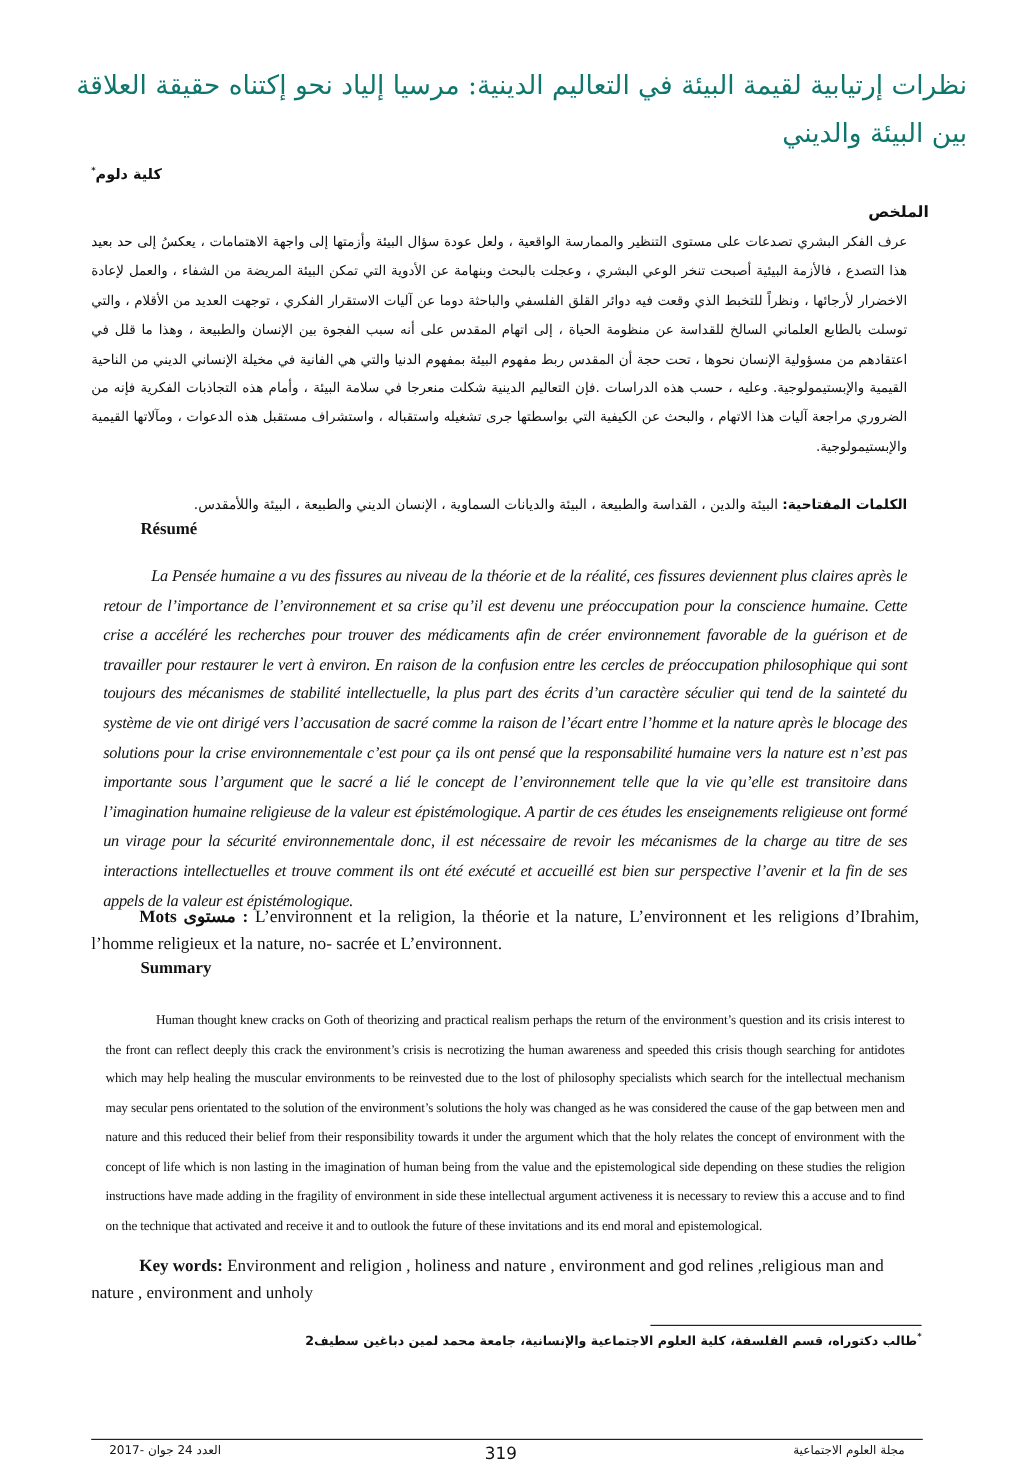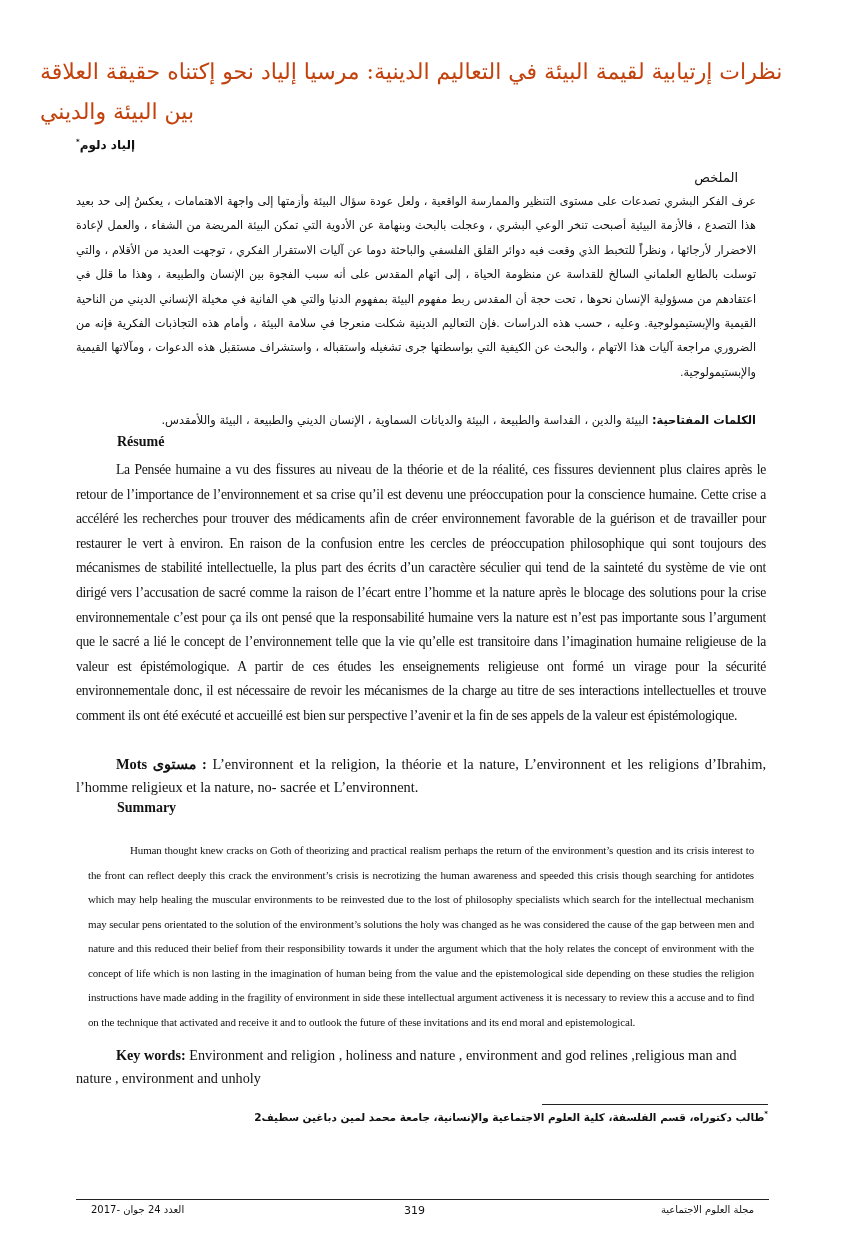--- a/index.html
+++ b/index.html
@@ -1,30 +1,30 @@
 <!DOCTYPE html>
 <html><head>
   <meta charset="utf-8">
   <style>
     html, body { margin: 0; padding: 0; background: #ffffff; }
     body { width: 846px; height: 1235px; position: relative; overflow: hidden; color: #111; }
     .page { position: absolute; left: 0; top: 0; width: 846px; height: 1235px; }
     .title {
       position: absolute; left: 40px; width: 766px; top: 52px;
       font-family: "DejaVu Serif", serif; font-size: 22px; line-height: 40px;
-      text-align: left; direction: rtl; color: #c2410c;
+      text-align: right; direction: rtl; color: #0f766e;
     }
     .author {
       position: absolute; left: 76px; top: 138px;
       font-family: "DejaVu Sans", sans-serif; font-size: 12px; font-weight: bold;
       direction: rtl;
     }
     .ar-heading {
-      position: absolute; right: 108px; top: 170px;
-      font-family: "DejaVu Sans", sans-serif; font-size: 13px; font-weight: normal; direction: rtl; margin-left: 45px;
+      position: absolute; right: 72px; top: 170px;
+      font-family: "DejaVu Sans", sans-serif; font-size: 13px; font-weight: bold; direction: rtl; margin-left: 45px;
     }
     .ar-abstract {
       position: absolute; left: 76px; width: 680px; top: 190px;
       font-family: "DejaVu Sans", sans-serif; font-size: 11.2px; line-height: 24.4px;
       text-align: justify; direction: rtl;
     }
     .ar-abstract p { margin: 0; text-indent: 0; }
     .ar-keywords {
       position: absolute; left: 80px; width: 676px; top: 410px;
       font-family: "DejaVu Sans", sans-serif; font-size: 11.4px; line-height: 20px; direction: rtl;
@@ -32,21 +32,21 @@
     .ar-keywords b { font-weight: bold; }
     .sec-head {
       position: absolute; left: 117px;
       font-family: "Liberation Serif", serif; font-size: 14px; font-weight: bold;
     }
     .fr-body {
       position: absolute; left: 76px; width: 690px; top: 458px;
       font-family: "Liberation Serif", serif; font-size: 13.6px; line-height: 24.6px;
       text-align: justify; letter-spacing: -0.25px;
     }
-    .fr-body p { margin: 0; text-indent: 40px; }
+    .fr-body p { margin: 10px; text-indent: 40px; font-style: italic; }
     .fr-keywords {
       position: absolute; left: 76px; width: 690px; top: 753px;
       font-family: "Liberation Serif", serif; font-size: 14.4px; line-height: 23px;
       text-align: justify; text-indent: 40px;
     }
     .en-body {
       position: absolute; left: 76px; width: 690px; top: 826px;
       font-family: "Liberation Serif", serif; font-size: 11px; line-height: 24.5px;
       text-align: justify; letter-spacing: -0.15px;
     }
@@ -56,33 +56,33 @@
       font-family: "Liberation Serif", serif; font-size: 14.2px; line-height: 23px;
       text-indent: 40px; text-align: left;
     }
     .fn-rule { position: absolute; left: 542px; top: 1104px; width: 226px; height: 1px; background: #222; }
     .footnote {
       position: absolute; right: 78px; top: 1110px;
       font-family: "DejaVu Sans", sans-serif; font-size: 10.5px; font-weight: bold; direction: rtl;
     }
     .foot-rule { position: absolute; left: 76px; top: 1199px; width: 693px; height: 1px; background: #222; }
     .footer-left  { position: absolute; left: 91px; top: 1204px; font-family: "DejaVu Sans", sans-serif; font-size: 10px; direction: rtl; }
-    .footer-center{ position: absolute; left: 404px; top: 1204px; font-family: "DejaVu Sans", sans-serif; font-size: 11px; }
+    .footer-center{ position: absolute; left: 404px; top: 1204px; font-family: "DejaVu Sans", sans-serif; font-size: 14px; }
     .footer-right { position: absolute; right: 92px; top: 1204px; font-family: "DejaVu Sans", sans-serif; font-size: 10px; direction: rtl; }
     sup { font-size: 7px; }
   </style>
 </head>
 <body>
 
 <div class="page">
 
   <div class="title">نظرات إرتيابية لقيمة البيئة في التعاليم الدينية: مرسيا إلياد نحو إكتناه حقيقة العلاقة بين البيئة والديني</div>
 
   <div class="author">
-    <span>إلياد دلوم</span><sup>*</sup>
+    <span>كلية دلوم</span><sup>*</sup>
   </div>
 
   <div class="ar-heading">الملخص</div>
 
   <div class="ar-abstract">
     <p>عرف الفكر البشري تصدعات على مستوى التنظير والممارسة الواقعية ، ولعل عودة سؤال البيئة وأزمتها إلى واجهة الاهتمامات ، يعكسُ إلى حد بعيد هذا التصدع ، فالأزمة البيئية أصبحت تنخر الوعي البشري ، وعجلت بالبحث وبنهامة عن الأدوية التي تمكن البيئة المريضة من الشفاء ، والعمل لإعادة الاخضرار لأرجائها ، ونظراً للتخبط الذي وقعت فيه دوائر القلق الفلسفي والباحثة دوما عن آليات الاستقرار الفكري ، توجهت العديد من الأقلام ، والتي توسلت بالطابع العلماني السالخ للقداسة عن منظومة الحياة ، إلى اتهام المقدس على أنه سبب الفجوة بين الإنسان والطبيعة ، وهذا ما قلل في اعتقادهم من مسؤولية الإنسان نحوها ، تحت حجة أن المقدس ربط مفهوم البيئة بمفهوم الدنيا والتي هي الفانية في مخيلة الإنساني الديني من الناحية القيمية والإبستيمولوجية. وعليه ، حسب هذه الدراسات .فإن التعاليم الدينية شكلت منعرجا في سلامة البيئة ، وأمام هذه التجاذبات الفكرية فإنه من الضروري مراجعة آليات هذا الاتهام ، والبحث عن الكيفية التي بواسطتها جرى تشغيله واستقباله ، واستشراف مستقبل هذه الدعوات ، ومآلاتها القيمية والإبستيمولوجية.</p>
   </div>
 
   <div class="ar-keywords">
     <b>الكلمات المفتاحية:</b>

